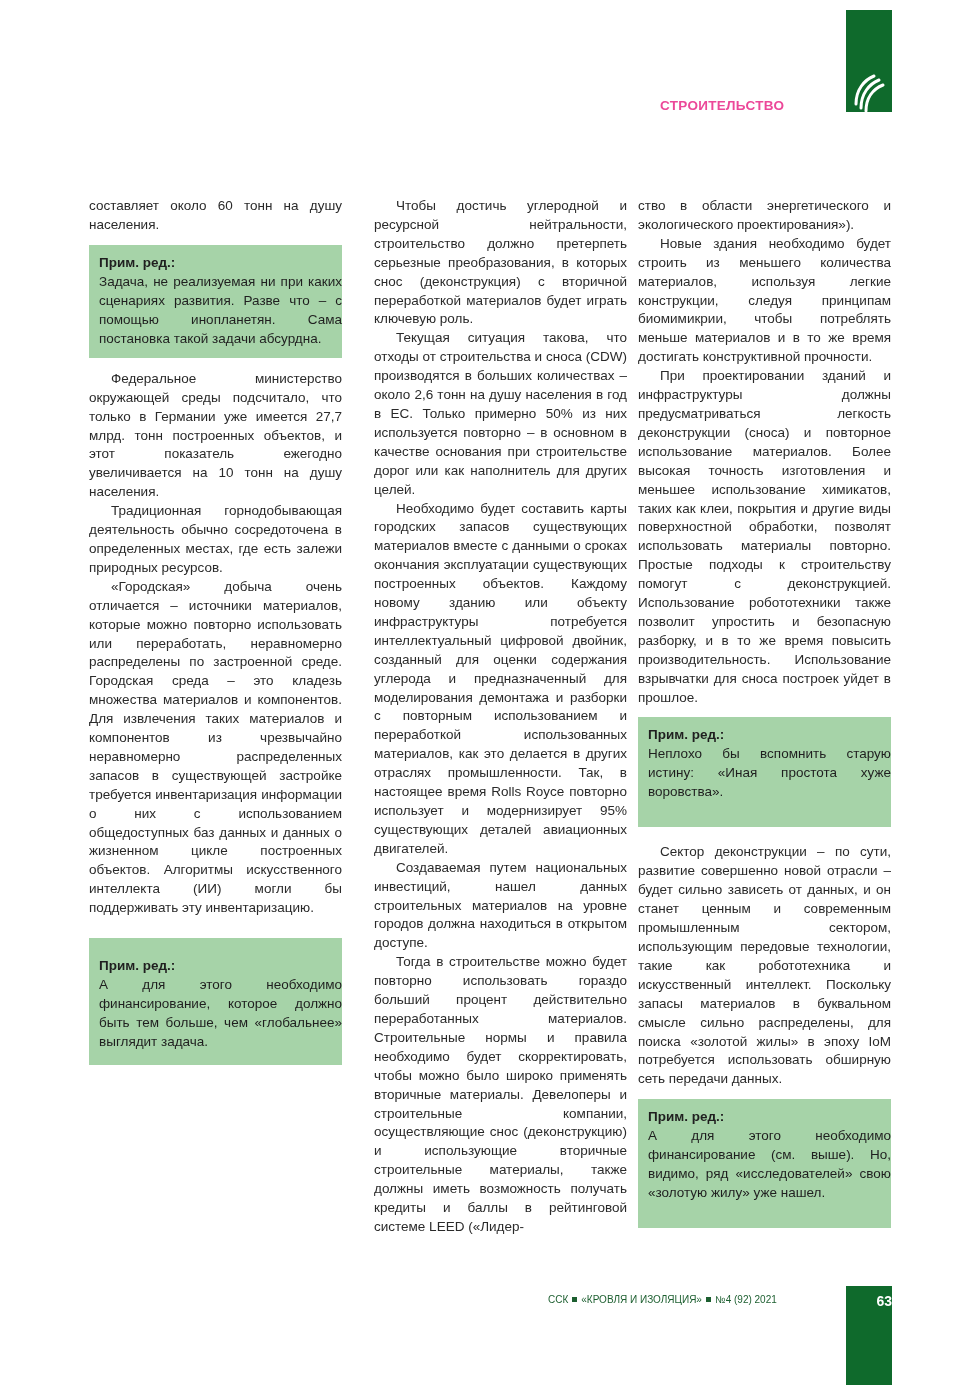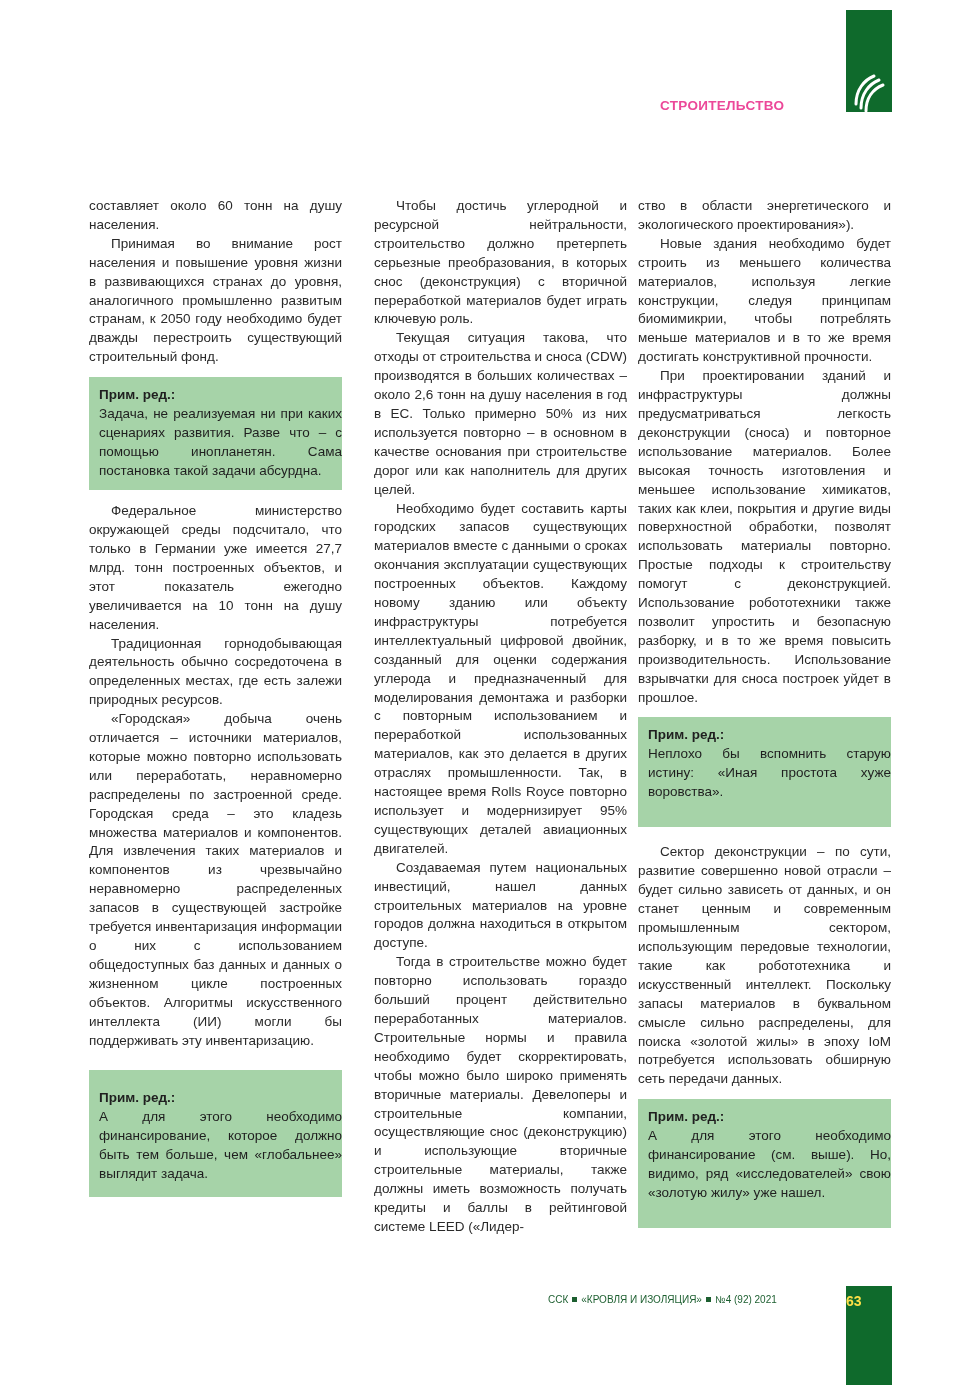--- a/index.html
+++ b/index.html
@@ -13,22 +13,22 @@
       color: #ec4899; letter-spacing: 0.3px; white-space: nowrap;
     }
     .tab-top {
       position: absolute; left: 846px; top: 10px; width: 46px; height: 102px; background: #0f6a2c;
     }
     .tab-top svg { position: absolute; left: 6px; top: 58px; }
     .tab-bottom {
       position: absolute; left: 846px; top: 1286px; width: 46px; height: 99px; background: #0f6a2c;
     }
     .page-num {
-      position: absolute; left: 0; top: 7px; width: 46px; text-align: left;
-      color: #fde047; font-weight: bold; font-size: 14px;
+      position: absolute; left: 0; top: 7px; width: 46px; text-align: right;
+      color: #ffffff; font-weight: bold; font-size: 14px;
       font-family: "Liberation Sans", sans-serif;
     }
     .footer {
       position: absolute; left: 548px; top: 1294px; font-size: 10px; color: #1d5f30;
       white-space: nowrap; font-family: "Liberation Sans", sans-serif;
     }
     .footer .sq { display: inline-block; width: 5px; height: 5px; background: #1d5f30; margin: 0 4px 2px 4px; vertical-align: middle; }
     .col { position: absolute; width: 253px; font-size: 13.5px; line-height: 18.9px; text-align: justify; margin-top: 36px; }
     .col1 { left: 89px; top: 161px; }
     .col2 { left: 374px; top: 161px; }
@@ -53,21 +53,20 @@
       <path d="M4 36 C4 22 12 12 22 8"></path>
       <path d="M9 40 C9 26 17 16 27 12"></path>
       <path d="M14 43 C14 30 21 21 31 17"></path>
     </g>
     <path d="M14 45 L32 45" stroke="#ffffff" stroke-width="1.5"></path>
   </svg>
 </div>
 
 <div class="col col1">
   <p class="noindent">составляет около 60 тонн на душу населения.</p>
-  <p>Принимая во внимание рост населения и повышение уровня жизни в развивающихся странах до уровня, аналогичного промышленно развитым странам, к 2050 году необходимо будет дважды перестроить существующий строительный фонд.</p>
   <div class="note">
     <span class="note-title">Прим. ред.:</span>
     <p>Задача, не реализуемая ни при каких сценариях развития. Разве что – с помощью инопланетян. Сама постановка такой задачи абсурдна.</p>
   </div>
   <p>Федеральное министерство окружающей среды подсчитало, что только в Германии уже имеется 27,7 млрд. тонн построенных объектов, и этот показатель ежегодно увеличивается на 10 тонн на душу населения.</p>
   <p>Традиционная горнодобывающая деятельность обычно сосредоточена в определенных местах, где есть залежи природных ресурсов.</p>
   <p>«Городская» добыча очень отличается – источники материалов, которые можно повторно использовать или переработать, неравномерно распределены по застроенной среде. Городская среда – это кладезь множества материалов и компонентов. Для извлечения таких материалов и компонентов из чрезвычайно неравномерно распределенных запасов в существующей застройке требуется инвентаризация информации о них с использованием общедоступных баз данных и данных о жизненном цикле построенных объектов. Алгоритмы искусственного интеллекта (ИИ) могли бы поддерживать эту инвентаризацию.</p>
   <div class="note" style="margin-top:20px; padding-top:18px; padding-bottom:14px;">
     <span class="note-title">Прим. ред.:</span>
     <p>А для этого необходимо финансирование, которое должно быть тем больше, чем «глобальнее» выглядит задача.</p>

